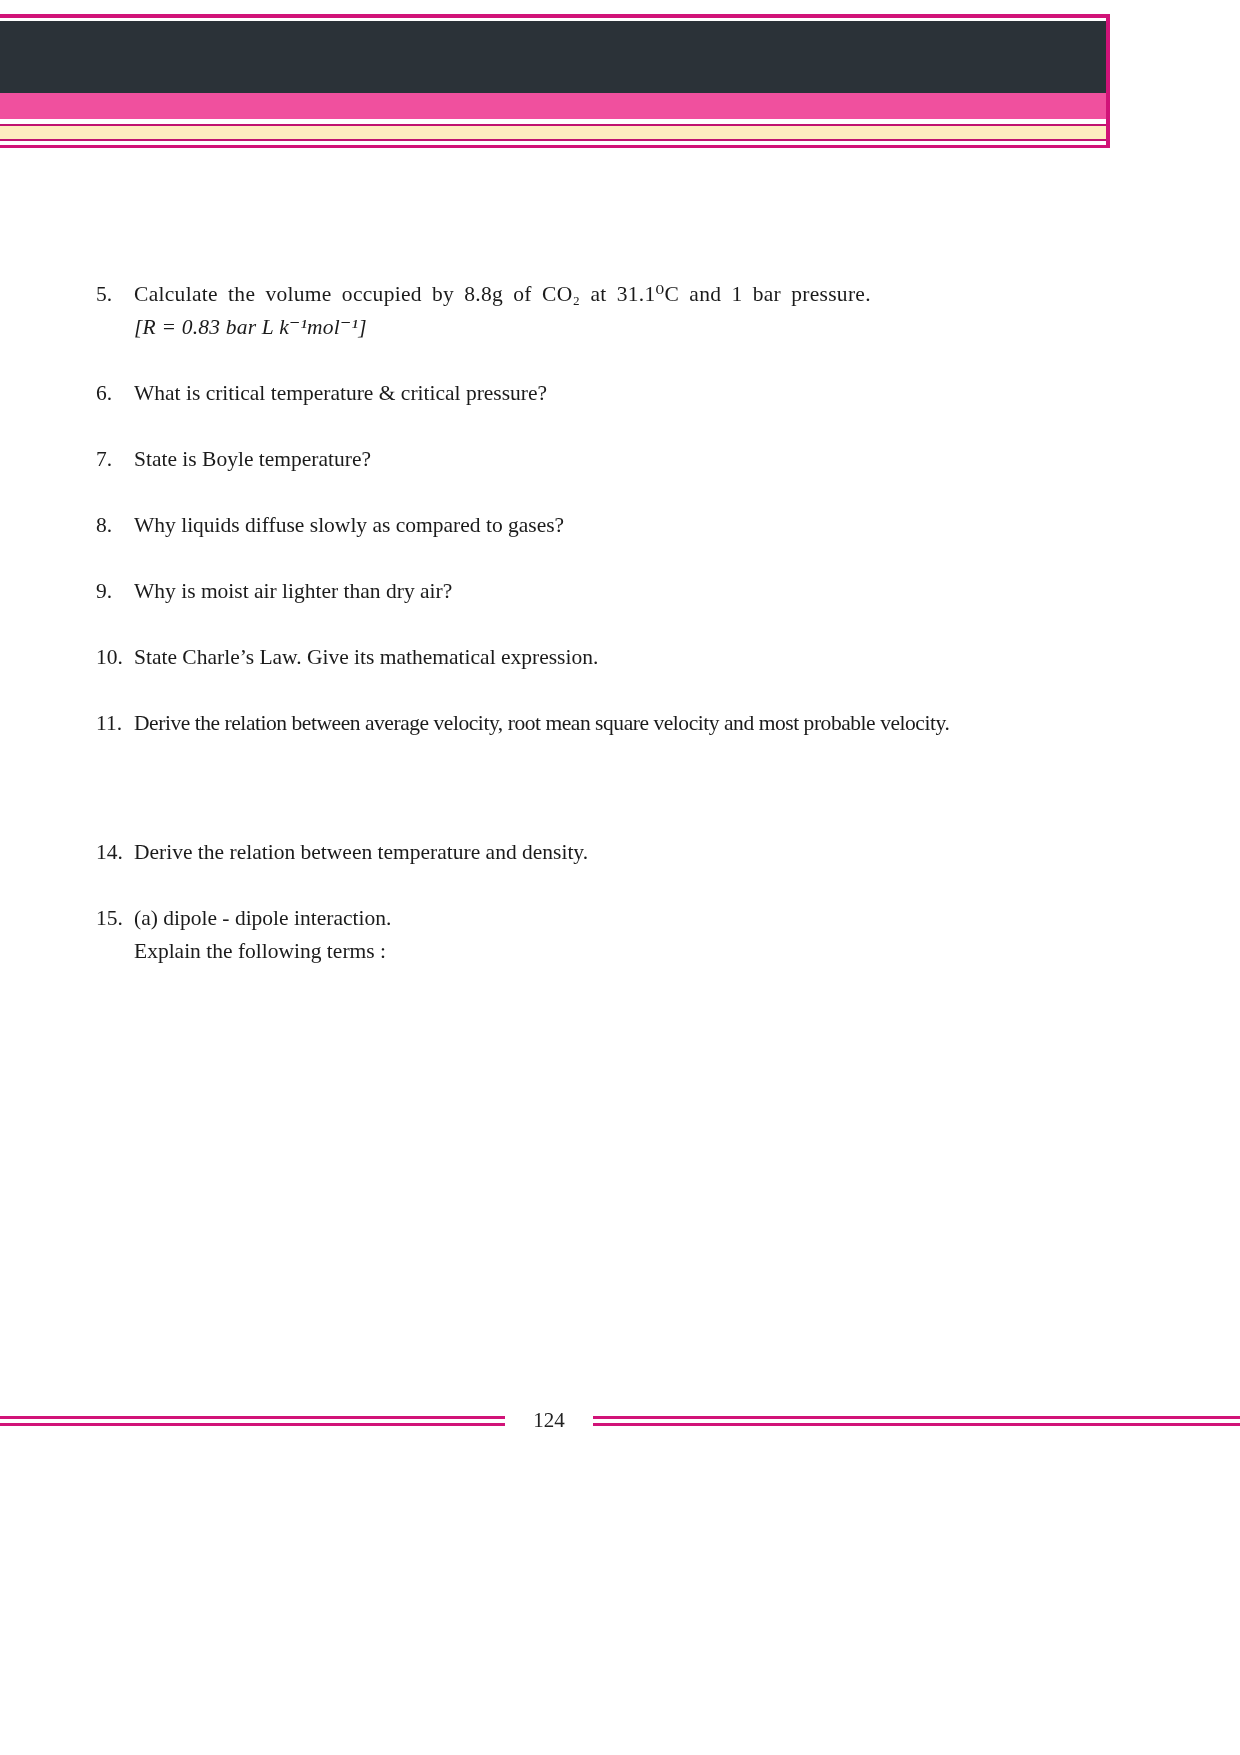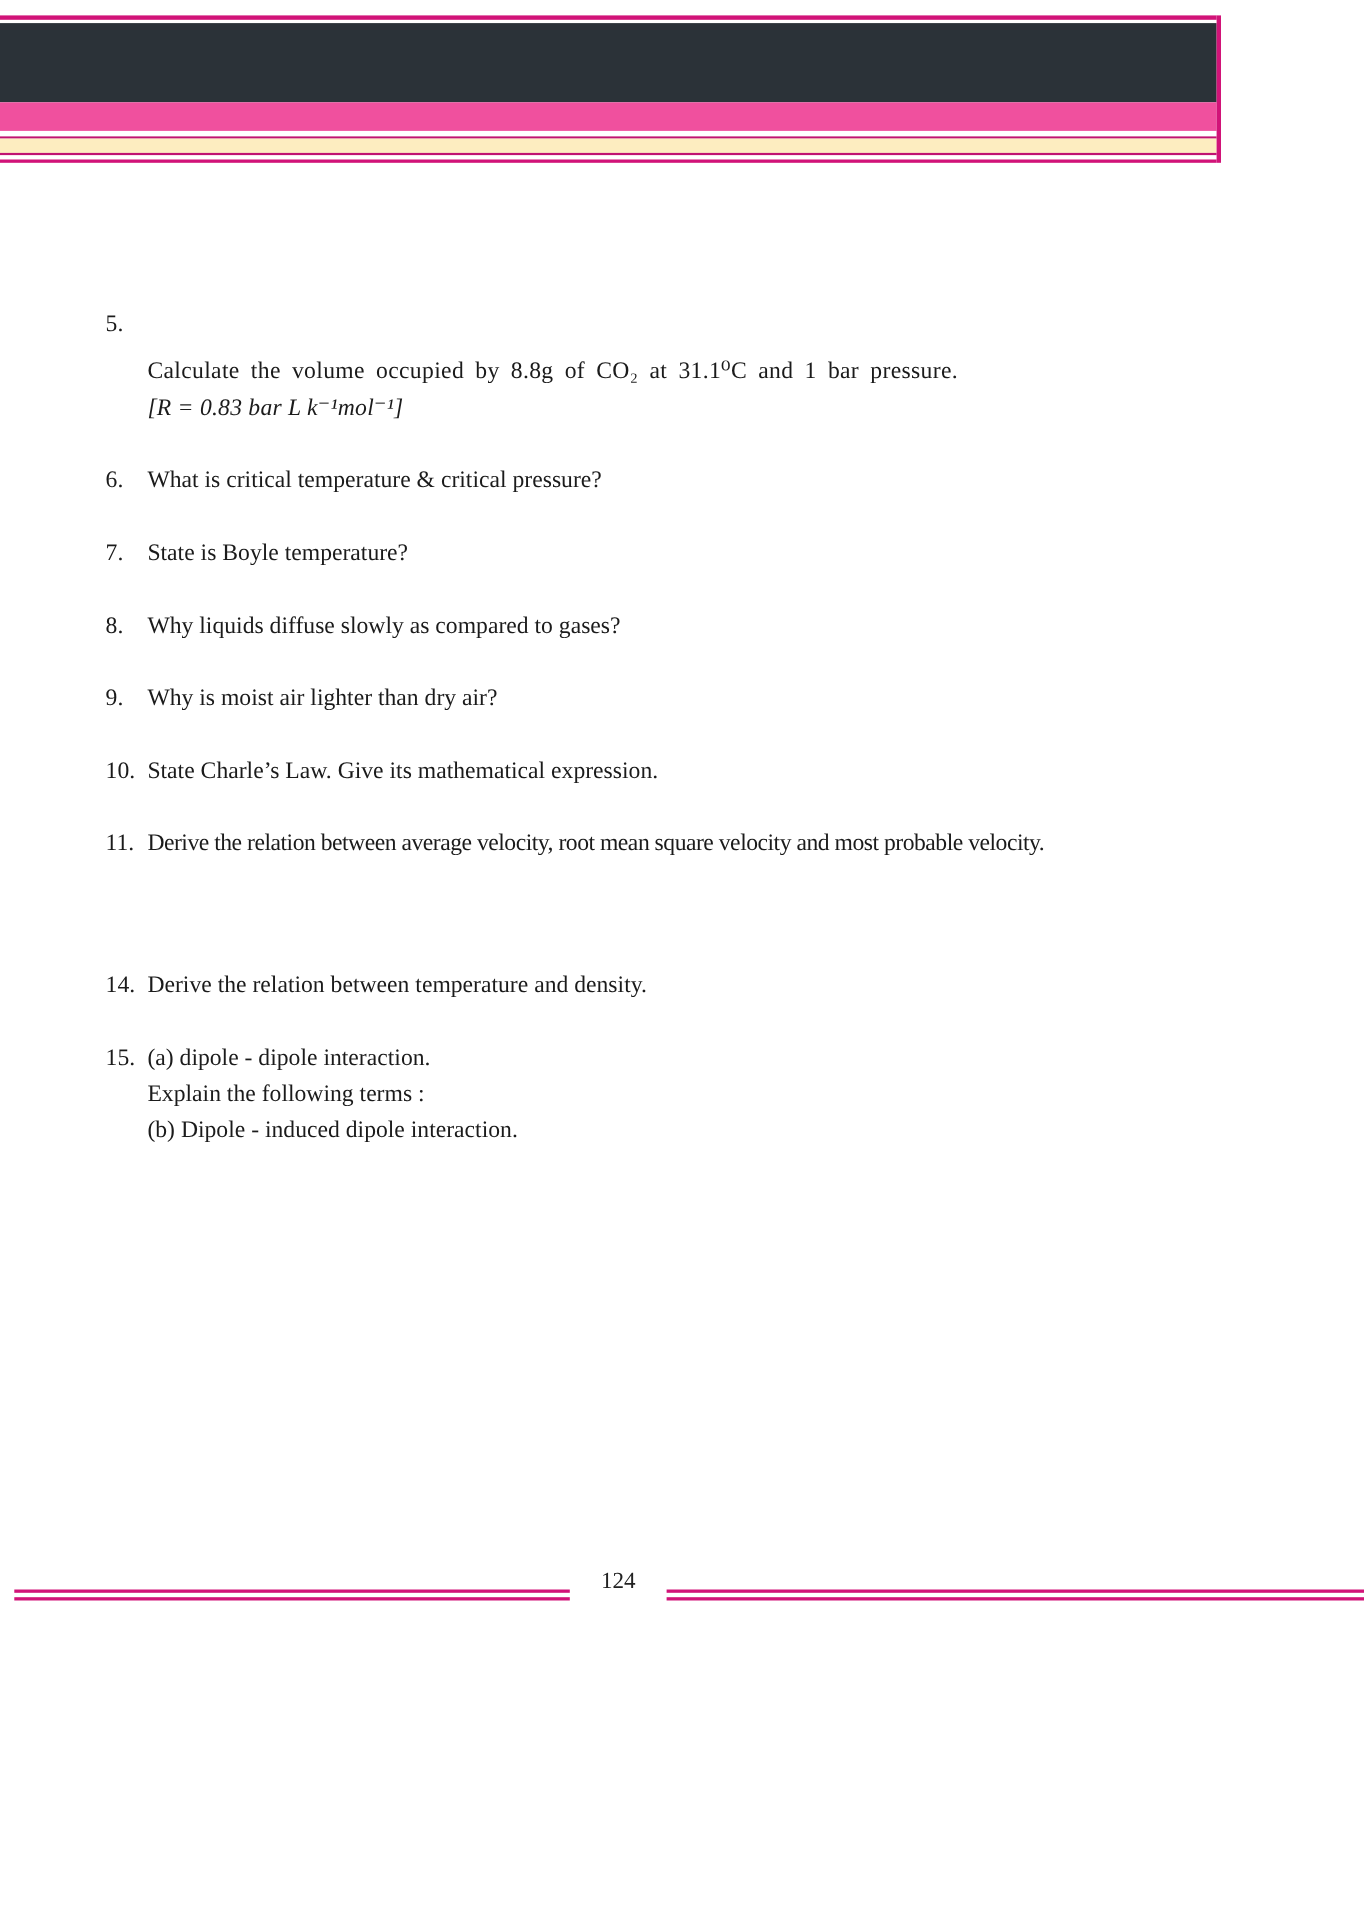--- a/index.html
+++ b/index.html
@@ -62,44 +62,42 @@
     width: 38px;
     flex-shrink: 0;
   }
   .qtext {
     flex: 1;
     min-width: 0;
   }
   .q5-line1 {
     word-spacing: 4.5px;
     letter-spacing: 0.3px;
-    margin-top: 43px;
   }
   .formula {
     font-style: italic;
     letter-spacing: 0.2px;
   }
   .q11-line {
     letter-spacing: -0.45px;
     white-space: nowrap;
   }
   .justify-wrap {
     text-align: justify;
   }
 
   
   .footer {
     position: absolute;
     top: 1391px;
     left: 0;
     right: 0;
     display: flex;
-    align-items: flex-end;
+    align-items: center;
     height: 59px;
-    margin-left: 13px;
   }
   .fbar {
     background: #2b3238;
     position: relative;
   }
   .fbar::before {
     content: "";
     position: absolute;
     top: -5px; left: 0; right: 0;
     height: 3px;
@@ -187,21 +185,20 @@
   <div class="q">
     <span class="qnum">14.</span>
     <div class="qtext">Derive the relation between temperature and density.</div>
   </div>
 
   <div class="q">
     <span class="qnum">15.</span>
     <div class="qtext">
       <div>(a) dipole - dipole interaction.</div>
       <div>Explain the following terms :</div>
-      <div>(b) Dipole - induced dipole interaction.</div>
     </div>
   </div>
 
 </div>
 
 <div class="footer">
   <div class="fbar fbar-left"></div>
   <div class="fcenter">
     <span>124</span>
   </div>

